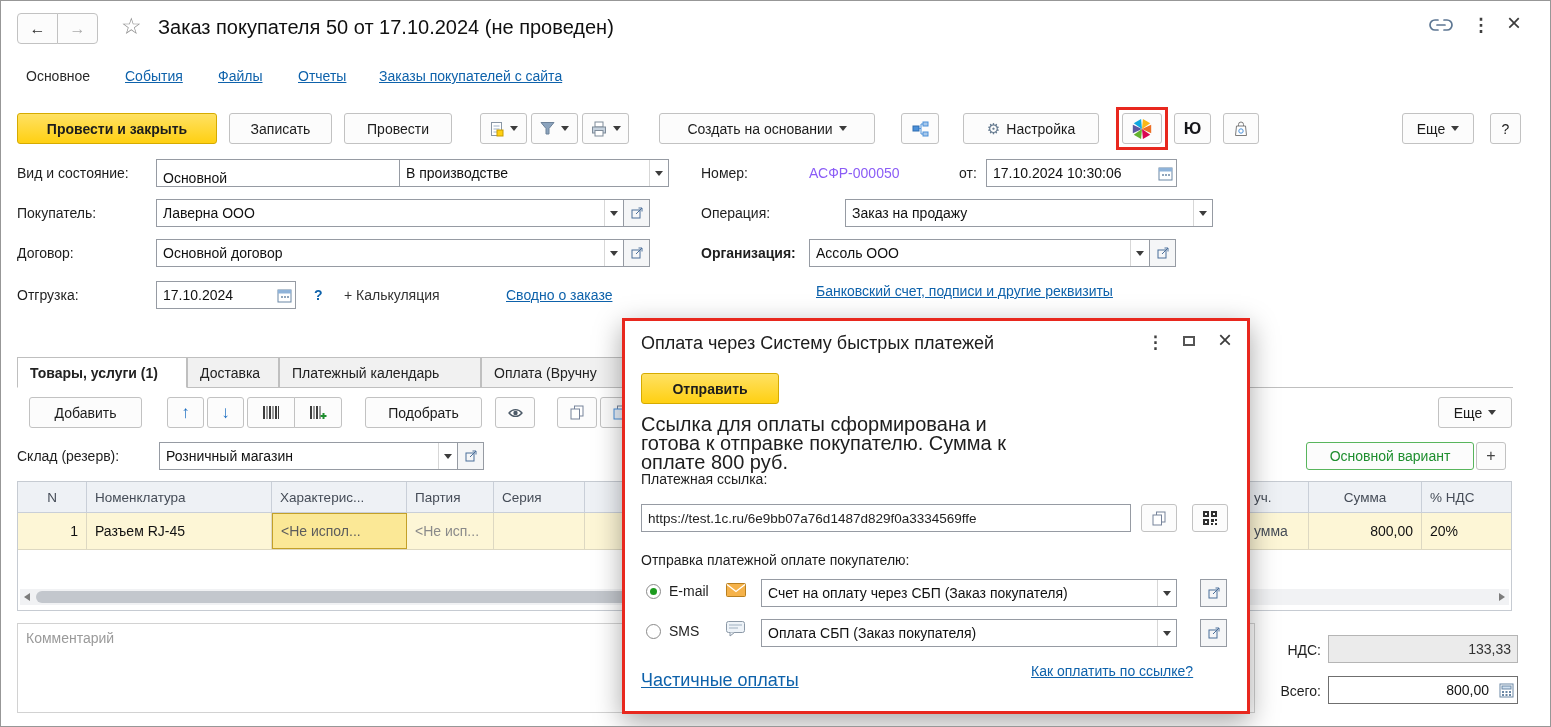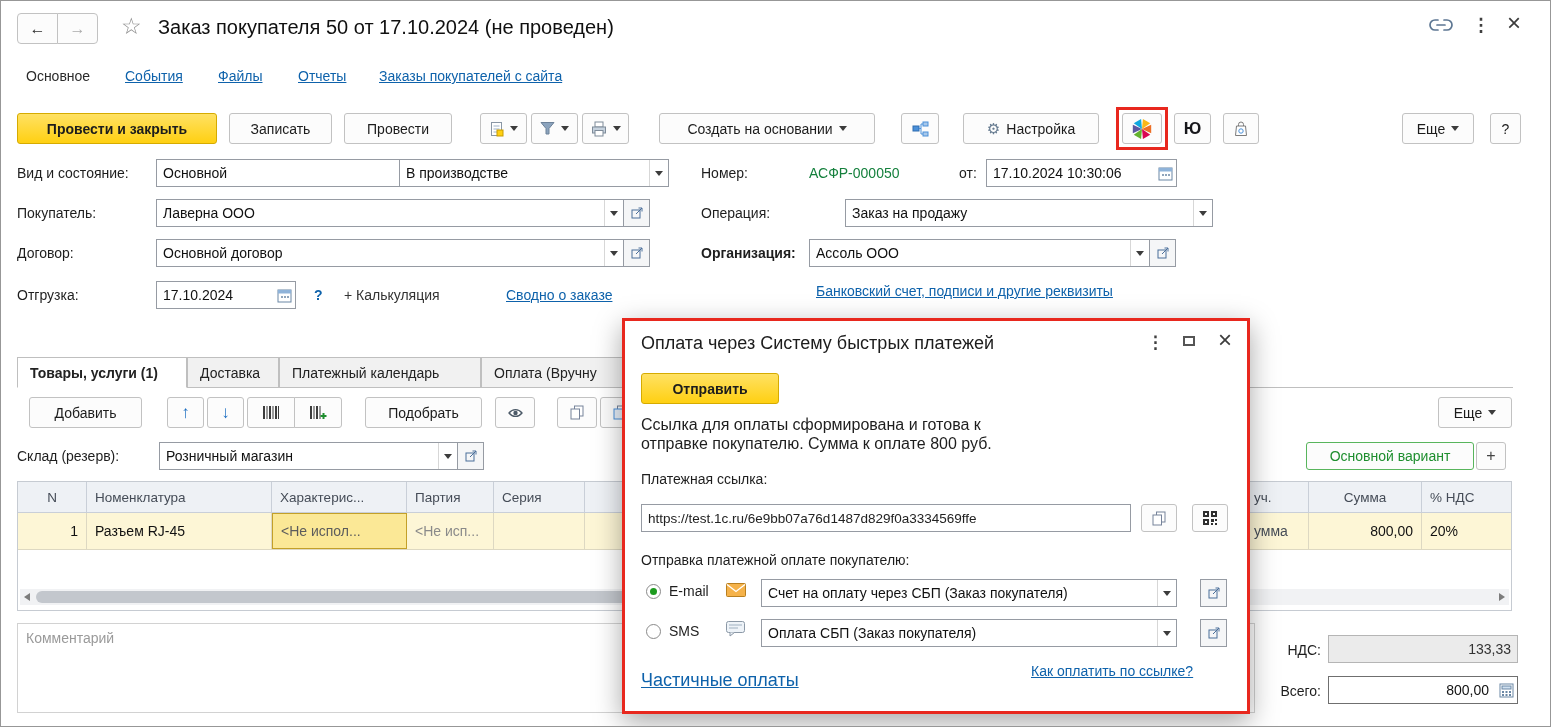--- a/index.html
+++ b/index.html
@@ -139,34 +139,34 @@
 
   <div class="btn" style="left:1401px;top:112px;width:72px;height:31px;">
     <span>Еще</span>
     <span class="caret"></span>
   </div>
   <div class="btn" style="left:1489px;top:112px;width:31px;height:31px;">
     <span>?</span>
   </div>
 
   <div class="lbl" style="left:16px;top:164px;">Вид и состояние:</div>
-  <div class="field" style="left:155px;top:158px;width:275px;">
+  <div class="field" style="left:155px;top:158px;width:275px;align-items:flex-end;">
     <span class="val">Основной</span>
     <span class="dd">
         <span class="caret"></span>
       </span>
   </div>
   <div class="field" style="left:398px;top:158px;width:270px;">
     <span class="val">В производстве</span>
     <span class="dd">
         <span class="caret"></span>
       </span>
   </div>
   <div class="lbl" style="left:700px;top:164px;">Номер:</div>
-  <div class="lbl" style="left:808px;top:164px;color:#15803d;">АСФР-000050</div>
+  <div class="lbl" style="left:808px;top:164px;color:#8b5cf6;">АСФР-000050</div>
   <div class="lbl" style="left:958px;top:164px;">от:</div>
   <div class="field" style="left:985px;top:158px;width:191px;">
     <span class="val">17.10.2024 10:30:06</span>
     <span class="iconslot">
       <svg width="15" height="15" viewBox="0 0 15 15">
         <rect x="1" y="2" width="13" height="12" fill="#fff" stroke="#6b87a5"></rect>
         <rect x="1" y="2" width="13" height="3.5" fill="#8fb3d9"></rect>
         <circle cx="5" cy="9" r="1" fill="#6b87a5"></circle>
           <circle cx="8" cy="9" r="1" fill="#6b87a5"></circle>
           <circle cx="11" cy="9" r="1" fill="#6b87a5"></circle>
@@ -393,21 +393,21 @@
   <div class="dialog">
     <div class="abs" style="left:16px;top:12px;font-size:18px;color:#1c1c1c;white-space:nowrap;">Оплата через Систему быстрых платежей</div>
     <span class="glyph" style="left:522px;top:11px;font-size:17px;font-weight:bold;color:#3f3f3f;">⋮</span>
     <div class="abs" style="left:558px;top:15px;width:12px;height:10px;border:2px solid #555;box-sizing:border-box;cursor:pointer;"></div>
     <span class="glyph" style="left:593px;top:5px;font-size:24px;color:#3c3c3c;">×</span>
 
     <div class="btn yellow" style="left:16px;top:52px;width:138px;height:31px;">
       <span>Отправить</span>
     </div>
 
-    <div class="abs" style="left:16px;top:94px;width:400px;font-size:16px;line-height:19px;color:#1e1e1e;">Ссылка для оплаты сформирована и готова к отправке покупателю. Сумма к оплате 800 руб.</div>
+    <div class="abs" style="left:16px;top:94px;width:400px;font-size:20px;line-height:19px;color:#1e1e1e;">Ссылка для оплаты сформирована и готова к отправке покупателю. Сумма к оплате 800 руб.</div>
 
     <div class="abs" style="left:16px;top:150px;font-size:14px;color:#1e1e1e;">Платежная ссылка:</div>
     <input class="txtinput" style="left: 16px; top: 183px; width: 490px; height: 28px;" value="https://test.1c.ru/6e9bb07a76d1487d829f0a3334569ffe">
     <div class="btn" style="left:516px;top:183px;width:36px;height:28px;">
       <svg width="14" height="15" viewBox="0 0 14 15">
         <rect x="4.5" y="1" width="8.5" height="10" fill="#fff" stroke="#76839a"></rect>
         <rect x="1" y="4" width="8.5" height="10" fill="#fff" stroke="#76839a"></rect>
       </svg>
     </div>
     <div class="btn" style="left:567px;top:183px;width:36px;height:28px;">

